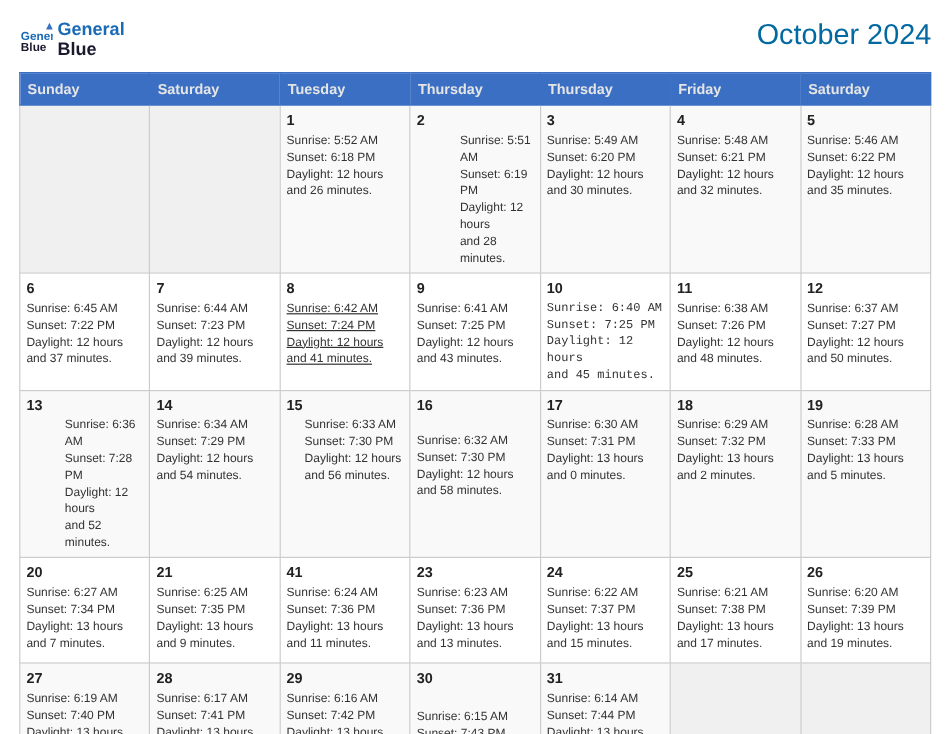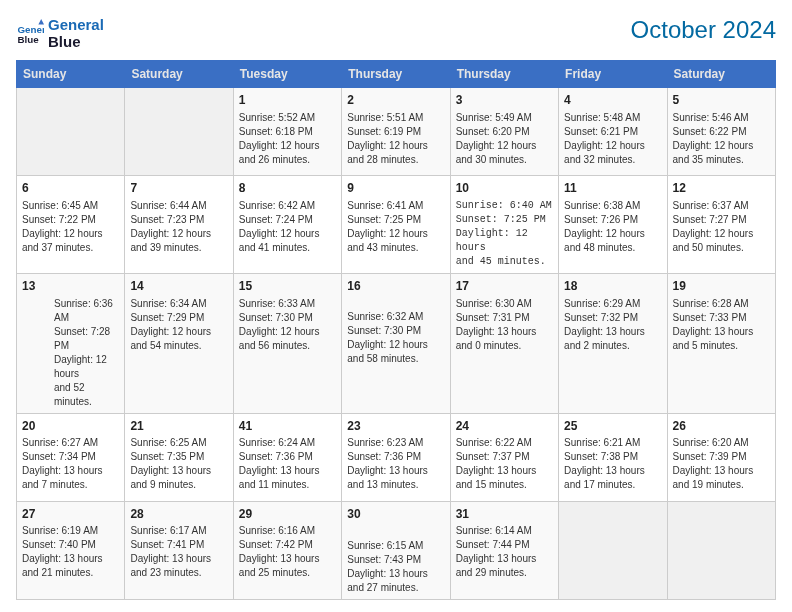--- a/index.html
+++ b/index.html
@@ -119,21 +119,21 @@
         <td class="empty-cell"></td>
         <td>
           <span class="day-num">1</span>
           <div class="day-info" style="white-space: pre-line;">Sunrise: 5:52 AM
 Sunset: 6:18 PM
 Daylight: 12 hours
 and 26 minutes.</div>
         </td>
         <td>
           <span class="day-num">2</span>
-          <div class="day-info" style="white-space: pre-line;">Sunrise: 5:51 AM
+          <div class="day-info" style="white-space: pre-line; margin-left: 36px;">Sunrise: 5:51 AM
 Sunset: 6:19 PM
 Daylight: 12 hours
 and 28 minutes.</div>
         </td>
         <td>
           <span class="day-num">3</span>
           <div class="day-info" style="white-space: pre-line;">Sunrise: 5:49 AM
 Sunset: 6:20 PM
 Daylight: 12 hours
 and 30 minutes.</div>
@@ -163,21 +163,21 @@
         </td>
         <td>
           <span class="day-num">7</span>
           <div class="day-info" style="white-space: pre-line;">Sunrise: 6:44 AM
 Sunset: 7:23 PM
 Daylight: 12 hours
 and 39 minutes.</div>
         </td>
         <td>
           <span class="day-num">8</span>
-          <div class="day-info" style="white-space: pre-line;">Sunrise: 6:42 AM
+          <div class="day-info" style="white-space: pre-line; text-decoration: underline;">Sunrise: 6:42 AM
 Sunset: 7:24 PM
 Daylight: 12 hours
 and 41 minutes.</div>
         </td>
         <td>
           <span class="day-num">9</span>
           <div class="day-info" style="white-space: pre-line;">Sunrise: 6:41 AM
 Sunset: 7:25 PM
 Daylight: 12 hours
 and 43 minutes.</div>
@@ -214,21 +214,21 @@
         </td>
         <td>
           <span class="day-num">14</span>
           <div class="day-info" style="white-space: pre-line;">Sunrise: 6:34 AM
 Sunset: 7:29 PM
 Daylight: 12 hours
 and 54 minutes.</div>
         </td>
         <td>
           <span class="day-num">15</span>
-          <div class="day-info" style="white-space: pre-line;">Sunrise: 6:33 AM
+          <div class="day-info" style="white-space: pre-line; margin-left: 15px;">Sunrise: 6:33 AM
 Sunset: 7:30 PM
 Daylight: 12 hours
 and 56 minutes.</div>
         </td>
         <td>
           <span class="day-num">16</span>
           <div class="day-info" style="white-space: pre-line; margin-top: 15px;">Sunrise: 6:32 AM
 Sunset: 7:30 PM
 Daylight: 12 hours
 and 58 minutes.</div>

